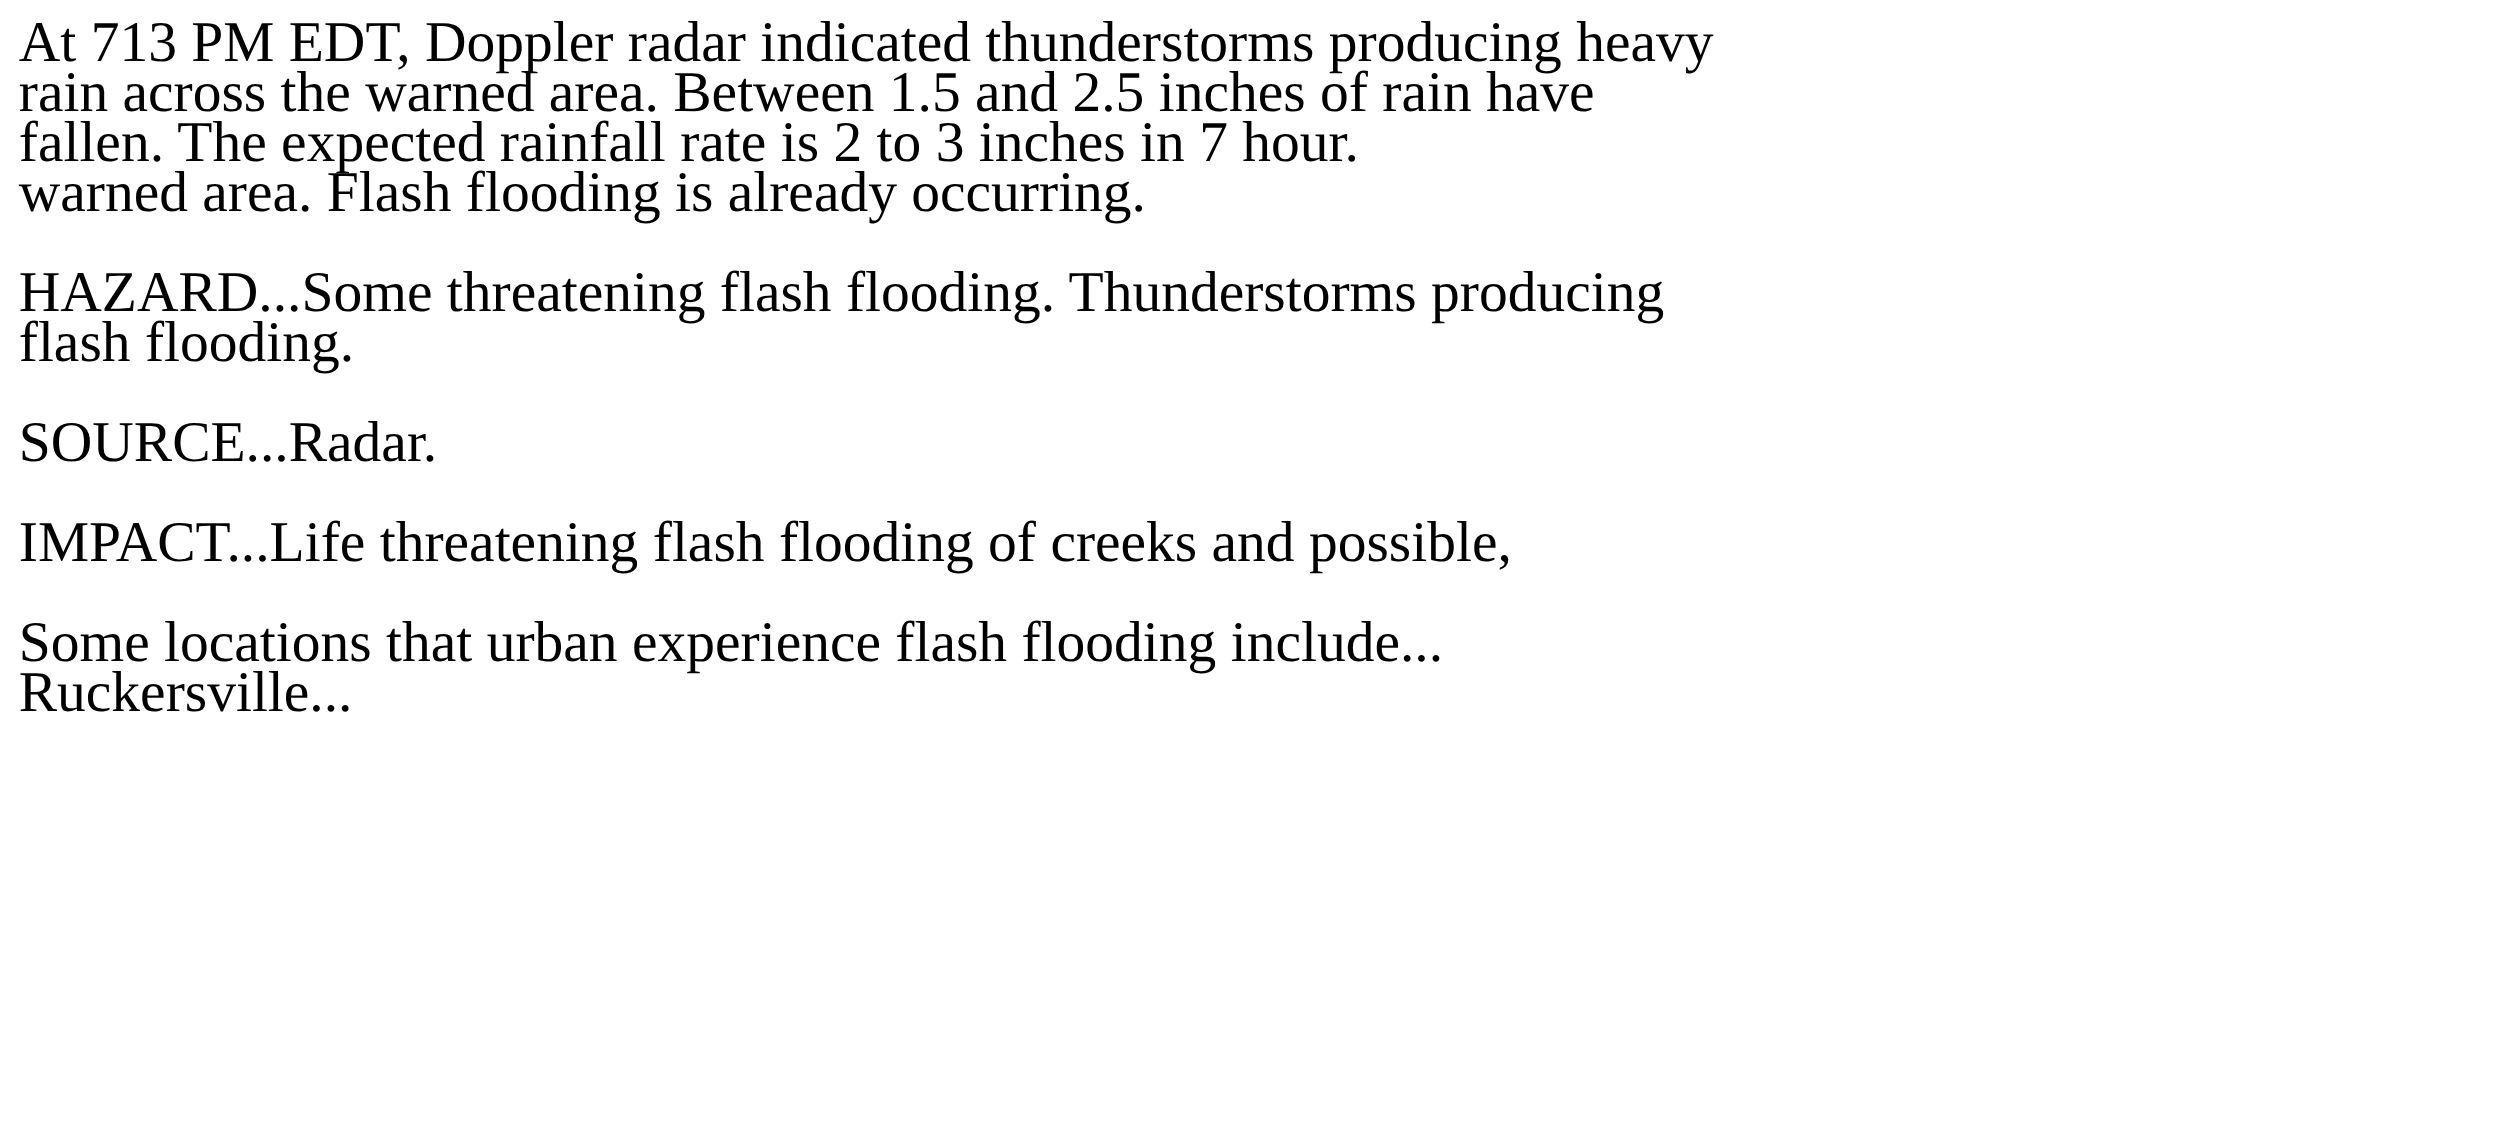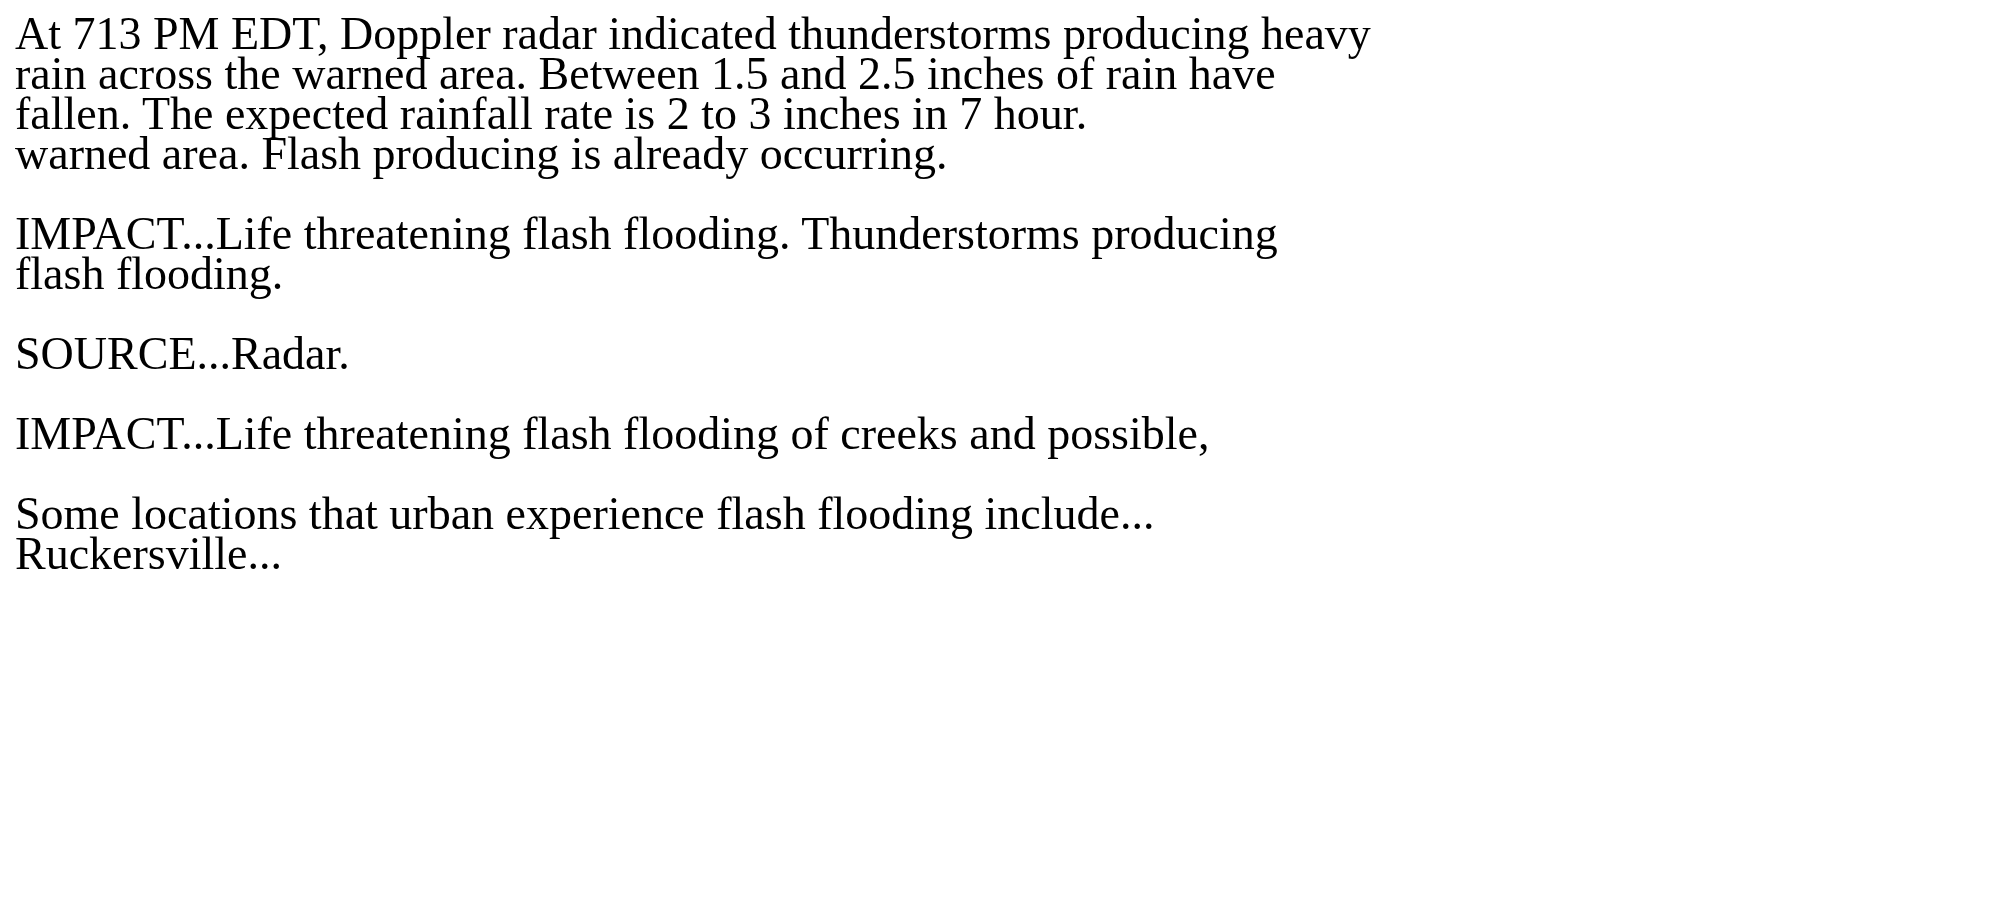--- a/index.html
+++ b/index.html
@@ -40,23 +40,23 @@
     color: transparent;
   }
 </style>
 </head>
 <body>
 
 <div id="warning-text">
   <span class="text-line">At 713 PM EDT, Doppler radar indicated thunderstorms producing heavy</span>
   <span class="text-line">rain across the warned area. Between 1.5 and 2.5 inches of rain have</span>
   <span class="text-line">fallen. The expected rainfall rate is 2 to 3 inches in 7 hour.</span>
-  <span class="text-line">warned area. Flash producing is already occurring.</span>
+  <span class="text-line">warned area. Flash flooding is already occurring.</span>
   <span class="text-line blank"></span>
-  <span class="text-line">IMPACT...Life threatening flash flooding. Thunderstorms producing</span>
+  <span class="text-line">HAZARD...Some threatening flash flooding. Thunderstorms producing</span>
   <span class="text-line">flash flooding.</span>
   <span class="text-line blank"></span>
   <span class="text-line">SOURCE...Radar.</span>
   <span class="text-line blank"></span>
   <span class="text-line">IMPACT...Life threatening flash flooding of creeks and possible,</span>
   <span class="text-line blank"></span>
   <span class="text-line">Some locations that urban experience flash flooding include...</span>
   <span class="text-line">Ruckersville...</span>
 </div>
 

